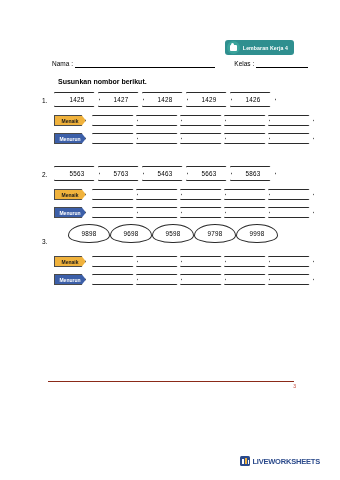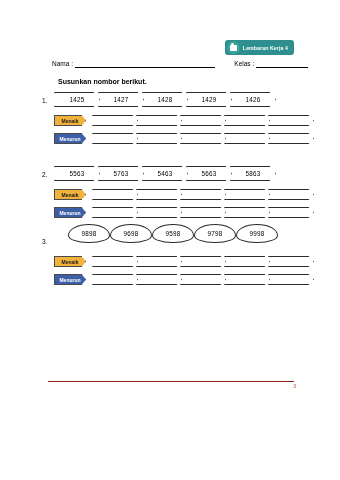--- a/index.html
+++ b/index.html
@@ -240,14 +240,20 @@
       <div class="blank"></div>
       <div class="blank"></div>
       <div class="blank"></div>
       <div class="blank"></div>
     </div>
   </div>
 
   <div class="rule"></div>
   <div class="pagenum">3</div>
 
+  <div class="lw">
+    <span class="mark">
+        <i></i>
+      </span>
+    <span>LIVEWORKSHEETS</span>
+  </div>
 
 </div>
 
 </body></html>

